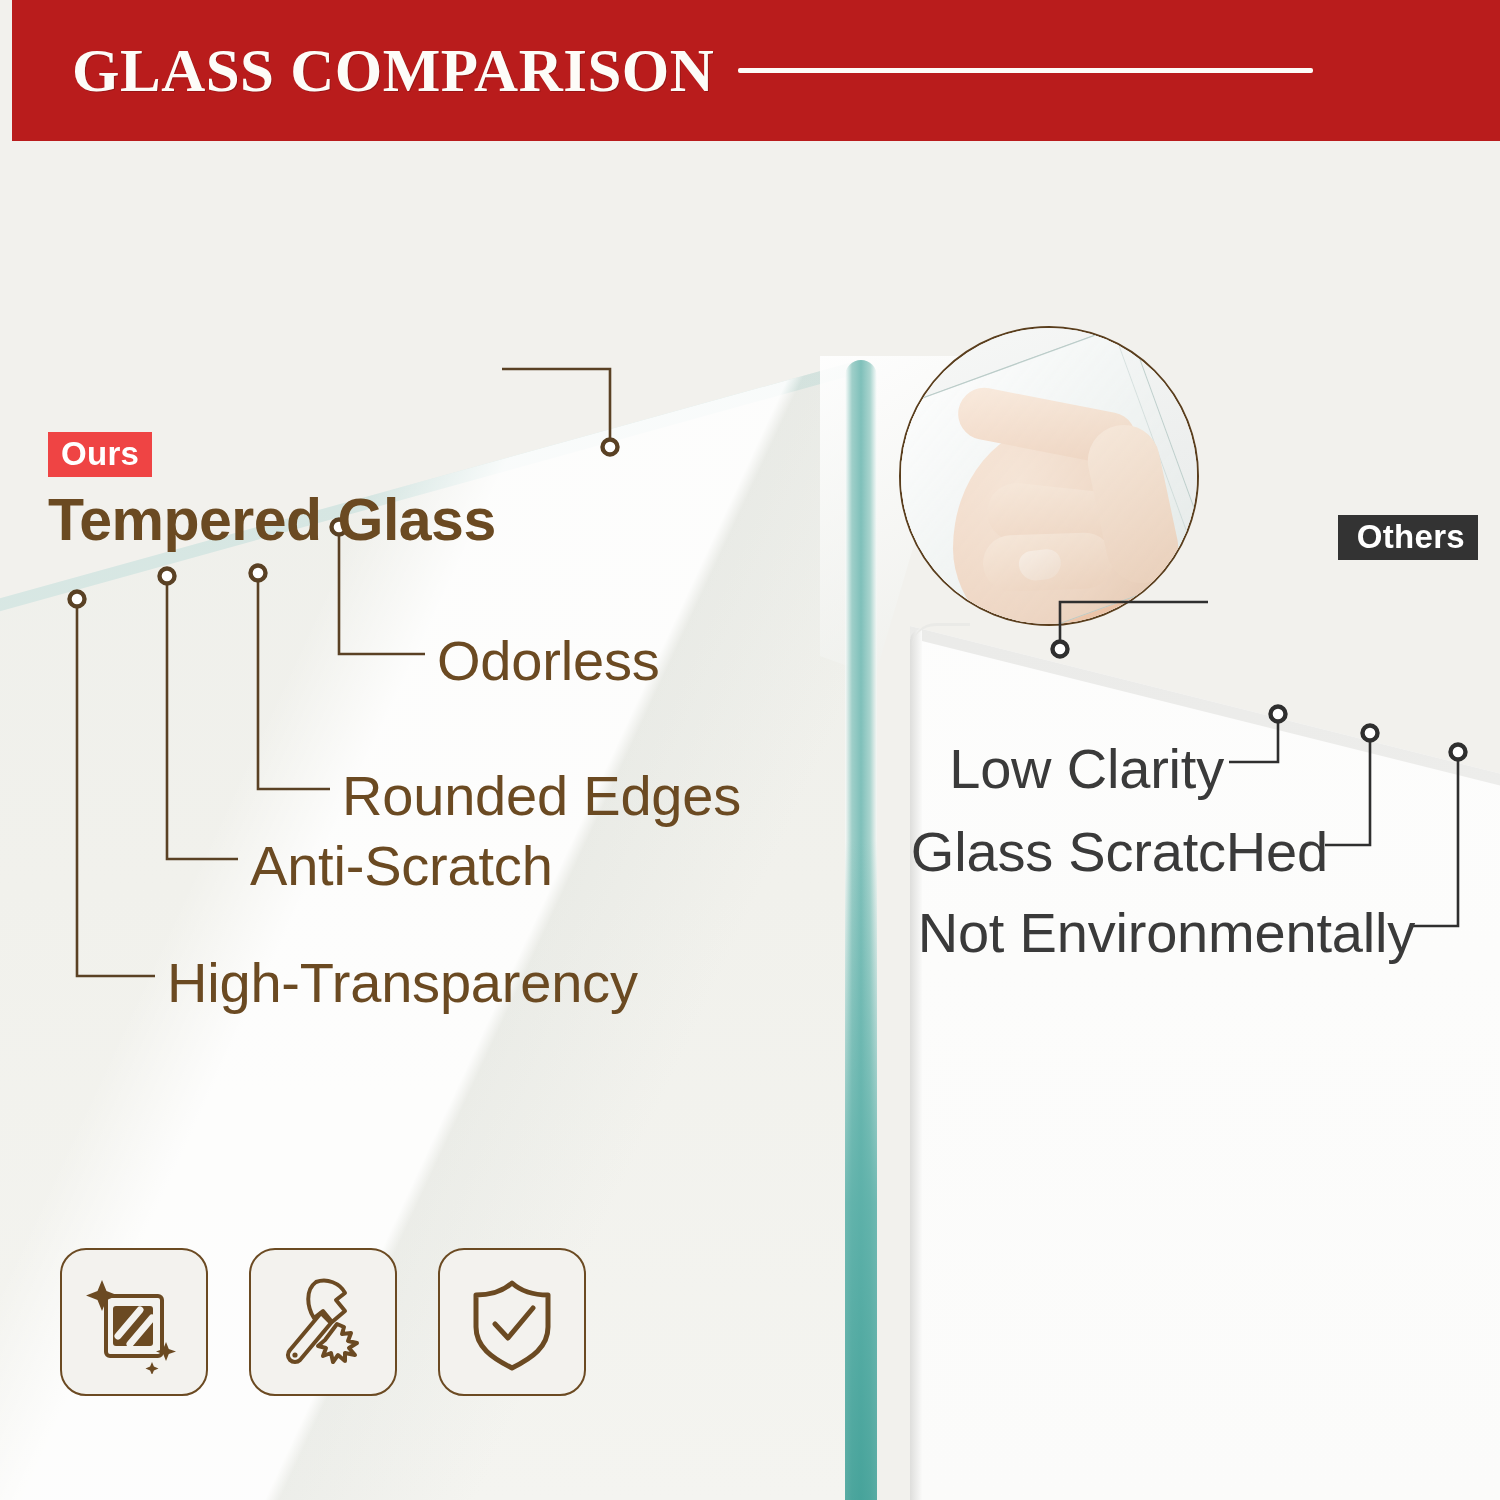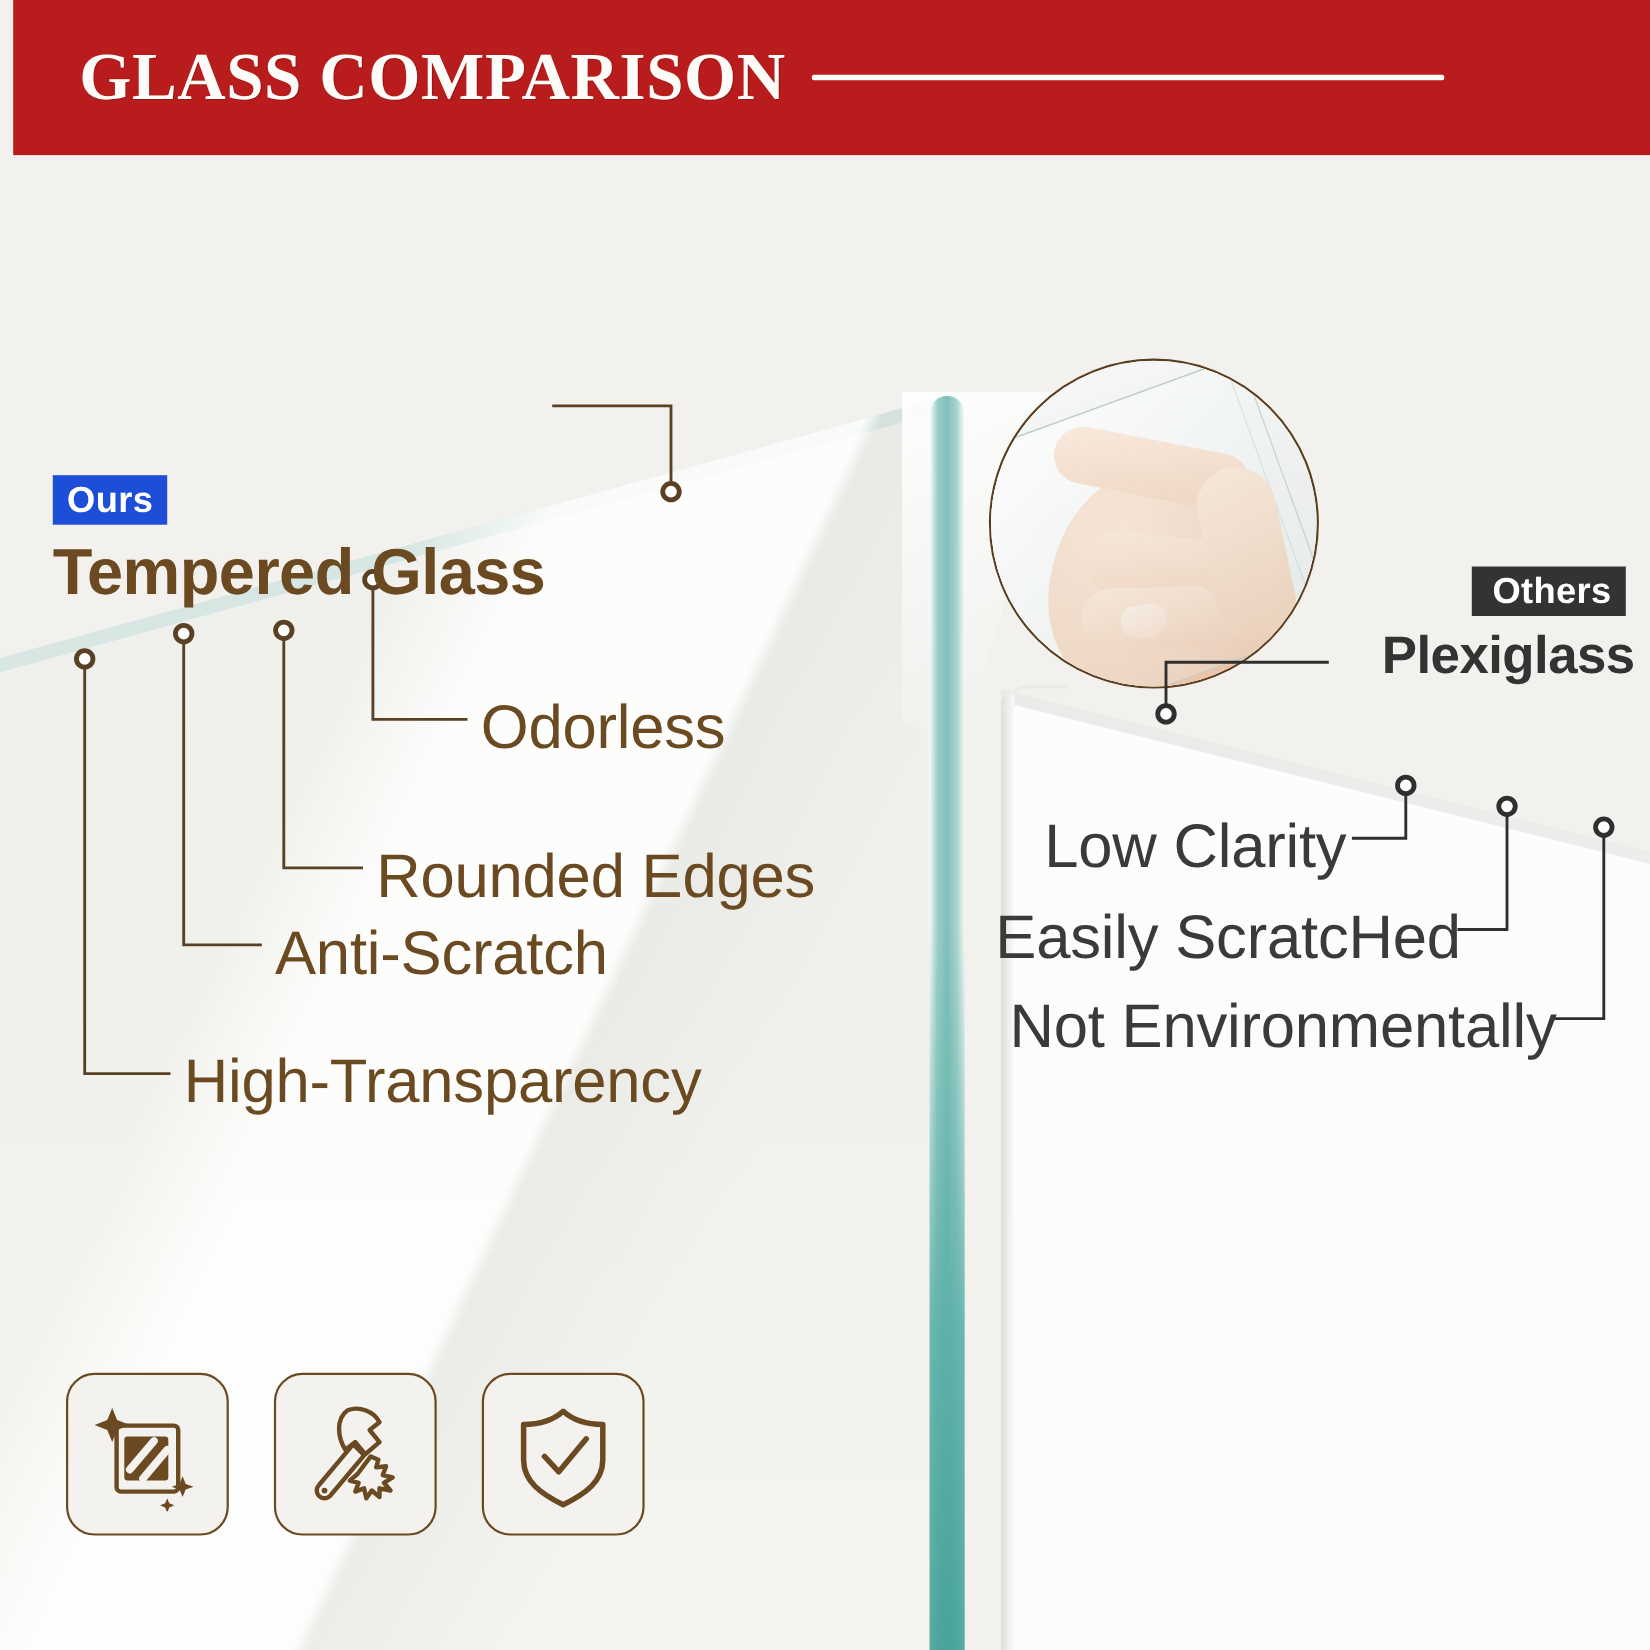--- a/index.html
+++ b/index.html
@@ -140,21 +140,21 @@
   
   .badge{
     display:inline-block;
     padding:5px 13px 7px 13px;
     color:#FFFFFF;
     font-size:33px;
     font-weight:bold;
     letter-spacing:.3px;
     line-height:1;
   }
-  .badge.ours{ background:#1d4ed8; }
+  .badge.ours{ background:#ef4444; }
   .badge.others{ background:#333333;padding-left:19px; }
 
   .brand-ours{
     position:absolute; left:48px; top:291px;
   }
   .title-ours{
     position:absolute; left:48px; top:345px;
     font-size:59px; font-weight:bold; color:#6B4A22;
     letter-spacing:-0.5px; white-space:nowrap;
   }
@@ -268,29 +268,28 @@
   </svg>
 
   <div class="brand-ours">
     <span class="badge ours">Ours</span>
   </div>
   <div class="title-ours">Tempered Glass</div>
 
   <div class="brand-others">
     <span class="badge others">Others</span>
   </div>
-  <div class="title-others">Plexiglass</div>
 
   <div class="flabel" style="left:437px; top:487px;">Odorless</div>
   <div class="flabel" style="left:342px; top:622px;">Rounded Edges</div>
   <div class="flabel" style="left:250px; top:692px;">Anti-Scratch</div>
   <div class="flabel dark" style="right:276px; top:595px;">Low Clarity</div>
 
   <div class="flabel" style="left:167px; top:809px;">High-Transparency</div>
-  <div class="flabel dark" style="right:172px; top:678px;">Easily ScratcHed</div>
+  <div class="flabel dark" style="right:172px; top:678px;">Glass ScratcHed</div>
   <div class="flabel dark" style="right:85px; top:759px;">Not Environmentally</div>
 
   <div class="icon-row">
 
     <div class="icon-box">
       <svg width="104" height="104" viewBox="0 0 104 104">
         <g fill="none" stroke="#6B4A22" stroke-width="4" stroke-linejoin="round">
           <path d="M28 26 h48 a4 4 0 0 1 4 4 v52 a4 4 0 0 1 -4 4 h-48 a4 4 0 0 1 -4 -4 v-52 a4 4 0 0 1 4 -4 z"></path>
         </g>
         <g fill="#6B4A22">

